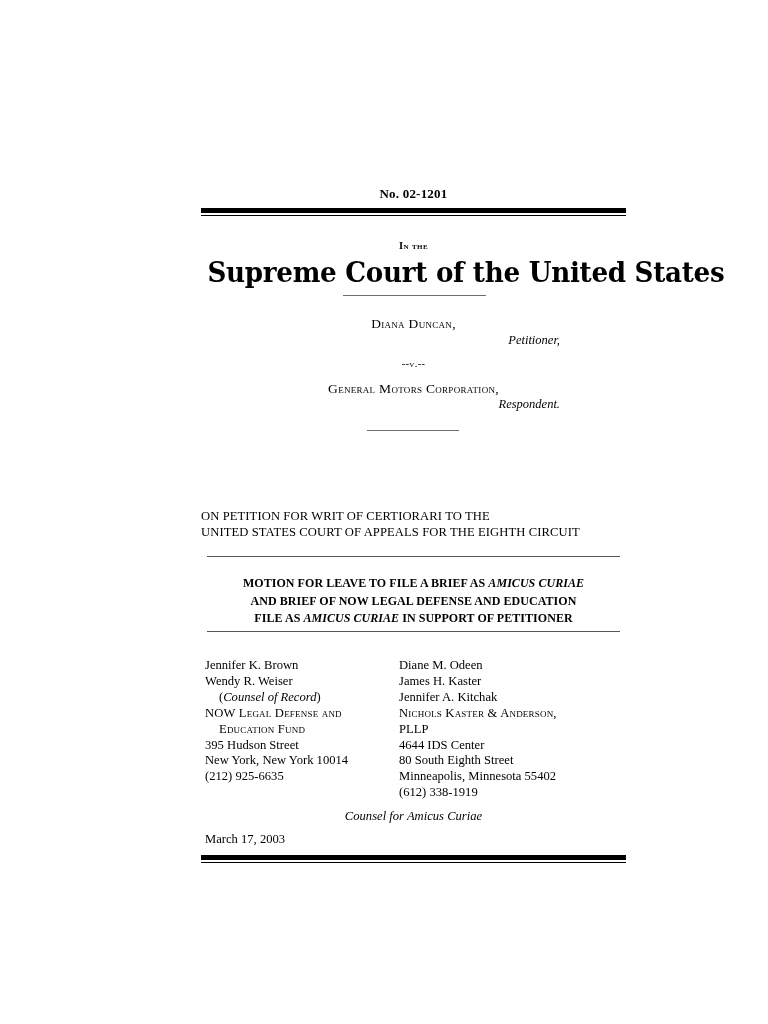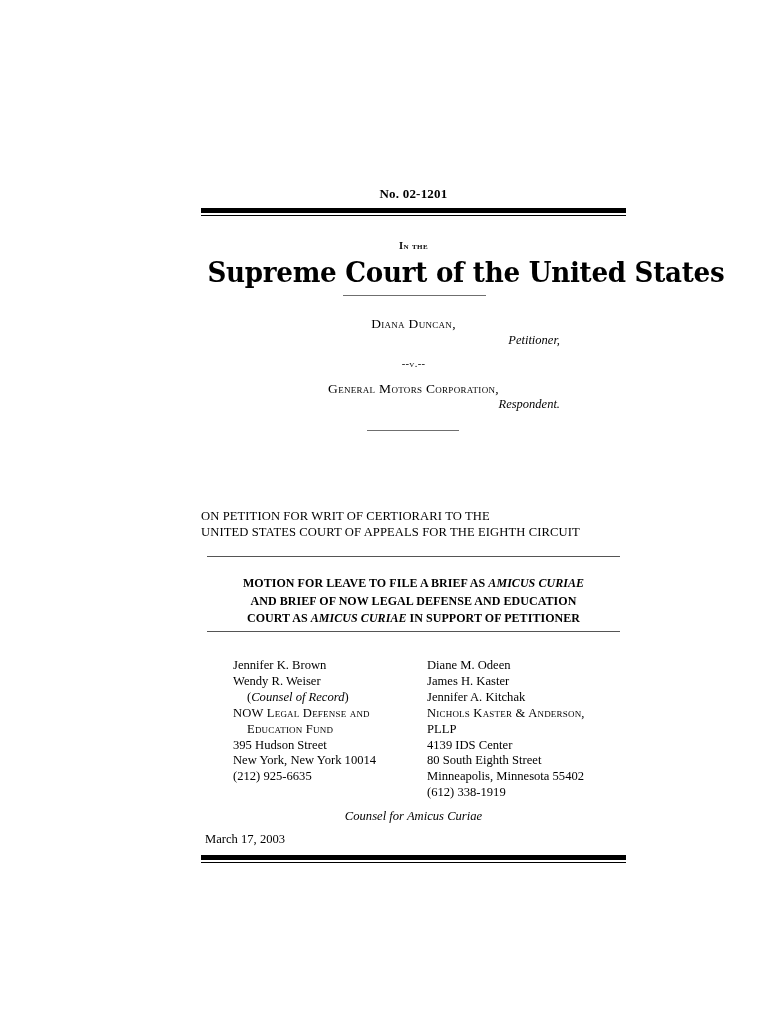--- a/index.html
+++ b/index.html
@@ -194,21 +194,20 @@
     position: absolute;
     top: 658px;
     left: 205px;
     width: 420px;
   }
   .counsel-col {
     position: absolute;
     top: 0;
     font-size: 12.6px;
     line-height: 15.9px;
-    margin-left: 28px;
   }
   .counsel-left { left: 0px; width: 195px; }
   .counsel-right { left: 194px; width: 225px; }
 
   .counsel-line { white-space: nowrap; }
   .counsel-line.indent { padding-left: 14px; }
   .counsel-line.sc { font-variant: small-caps; letter-spacing: 0.2px; }
   .counsel-line.italic-paren i { font-style: italic; }
 
   
@@ -262,21 +261,21 @@
   <div class="petition">
     <div>ON PETITION FOR WRIT OF CERTIORARI TO THE</div>
     <div>UNITED STATES COURT OF APPEALS FOR THE EIGHTH CIRCUIT</div>
   </div>
 
   <div class="rule-med rule-med-top"></div>
 
   <div class="motion-title">
     <div><span>MOTION FOR LEAVE TO FILE A BRIEF AS </span><i>AMICUS CURIAE</i></div>
     <div>AND BRIEF OF NOW LEGAL DEFENSE AND EDUCATION</div>
-    <div><span>COURT AS </span><i>AMICUS CURIAE</i><span> IN SUPPORT OF PETITIONER</span></div>
+    <div><span>FILE AS </span><i>AMICUS CURIAE</i><span> IN SUPPORT OF PETITIONER</span></div>
   </div>
 
   <div class="rule-med rule-med-bot"></div>
 
   <div class="counsel">
 
     <div class="counsel-col counsel-left">
       <div class="counsel-line">Jennifer K. Brown</div>
       <div class="counsel-line">Wendy R. Weiser</div>
       <div class="counsel-line indent italic-paren">(<i>Counsel of Record</i>)</div>
@@ -286,21 +285,21 @@
       <div class="counsel-line">New York, New York  10014</div>
       <div class="counsel-line">(212) 925-6635</div>
     </div>
 
     <div class="counsel-col counsel-right">
       <div class="counsel-line">Diane M. Odeen</div>
       <div class="counsel-line">James H. Kaster</div>
       <div class="counsel-line">Jennifer A. Kitchak</div>
       <div class="counsel-line sc">Nichols Kaster &amp; Anderson,</div>
       <div class="counsel-line">PLLP</div>
-      <div class="counsel-line">4139 IDS Center</div>
+      <div class="counsel-line">4644 IDS Center</div>
       <div class="counsel-line">80 South Eighth Street</div>
       <div class="counsel-line">Minneapolis, Minnesota 55402</div>
       <div class="counsel-line">(612) 338-1919</div>
     </div>
 
   </div>
 
   <div class="counsel-for">Counsel for Amicus Curiae</div>
 
   <div class="date">March 17, 2003</div>

